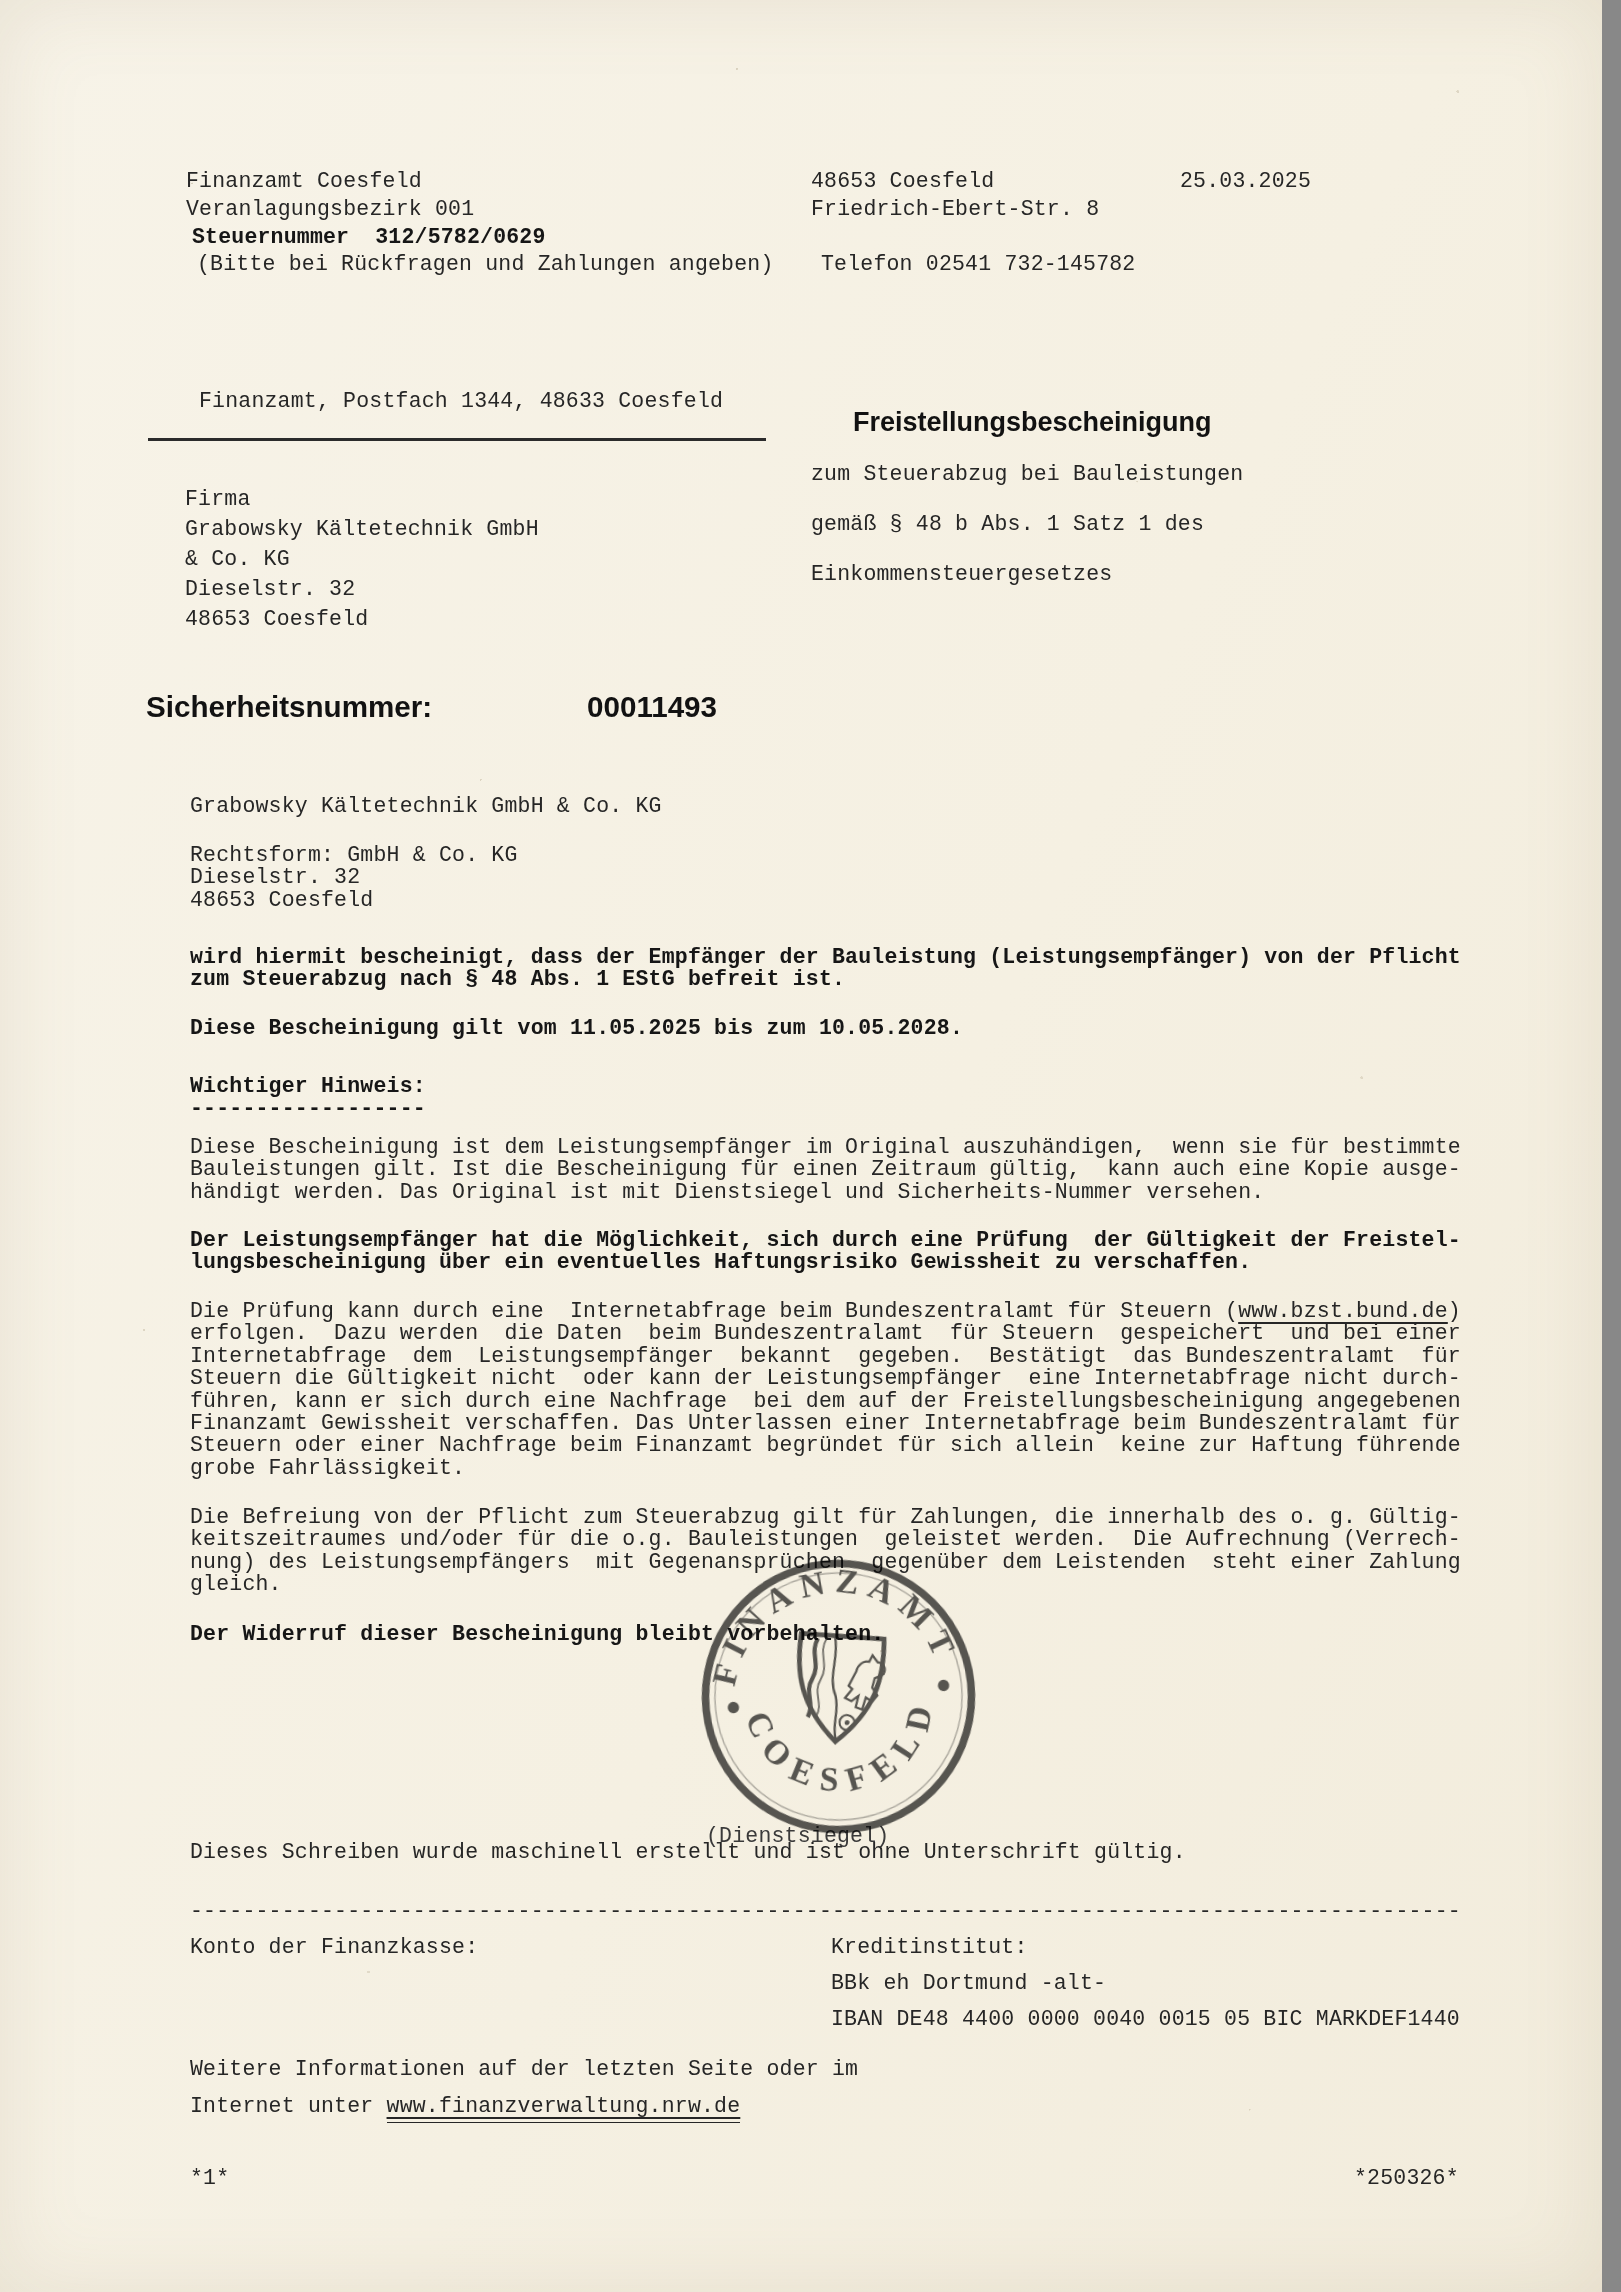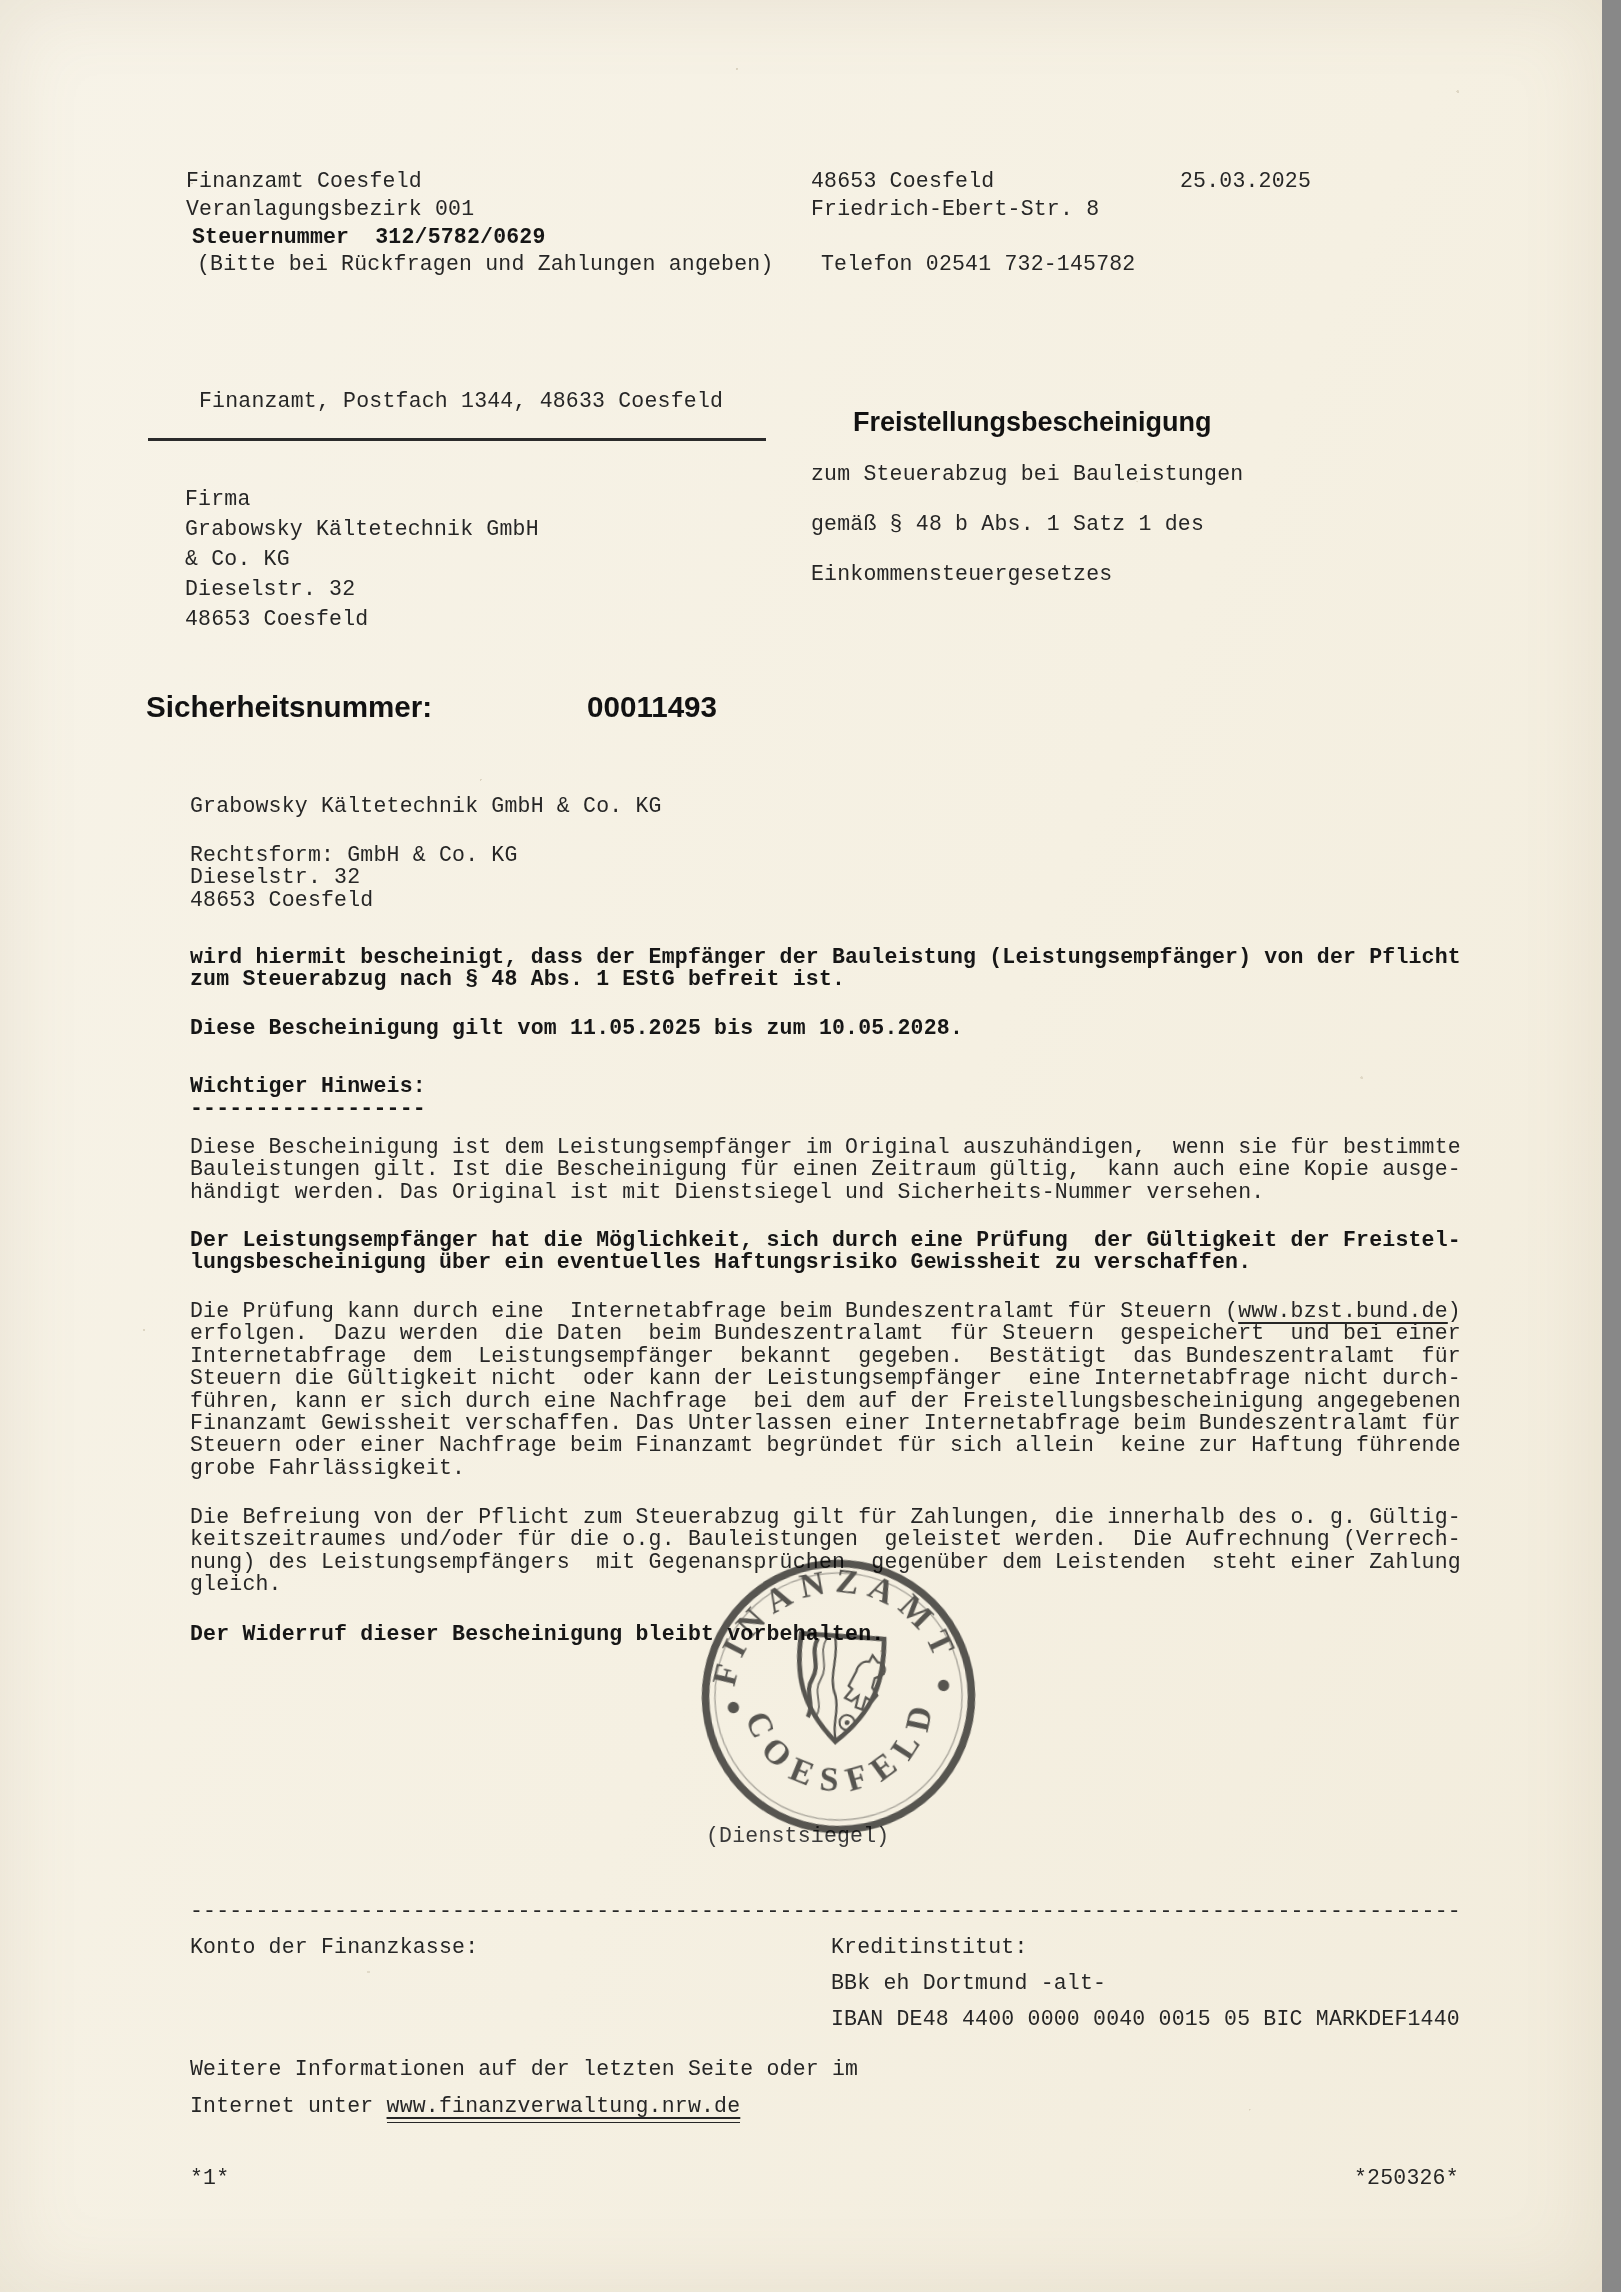--- a/index.html
+++ b/index.html
@@ -131,20 +131,21 @@
       <path d="M106,86 L194,86 C197,128 190,162 150,198 C110,162 103,128 106,86 Z" stroke-width="5"></path>
       <path d="M142,87 C148,110 137,130 147,150 C152,166 145,180 150,195" stroke-width="2.5"></path>
       <path d="M124,90 C116,106 129,117 121,133 C113,149 126,158 119,174" stroke-width="4.5"></path>
       <path d="M133,90 C125,106 138,117 130,133 C122,149 135,158 128,172" stroke-width="2" opacity="0.8"></path>
       <path d="M160,138 l7,-16 c1,-7 7,-12 13,-11 l3,-7 6,7 c6,0 10,6 7,12 l-9,5 -2,10 6,8 -5,7 -7,-4 -3,13 -7,-2 2,-12 -7,6 -7,-3 7,-10 z" stroke-width="2.4"></path>
       <circle cx="161" cy="177" r="8" stroke-width="2.2"></circle>
       <circle cx="161" cy="177" r="2.6" fill="#3f3f3f" stroke="none"></circle>
     </g>
   </svg>
 
+  <div class="abs mono" style="left:190px;top:1841px;z-index:1;">Dieses Schreiben wurde maschinell erstellt und ist ohne Unterschrift gültig.</div>
 
   <div class="abs mono divider-line" style="left:190px;top:1900px;">-------------------------------------------------------------------------------------------------</div>
 
   <div class="abs mono" style="left:190px;top:1936px;">Konto der Finanzkasse:</div>
   <div class="abs mono" style="left:831px;top:1936px;">Kreditinstitut:</div>
   <div class="abs mono" style="left:831px;top:1972px;">BBk eh Dortmund -alt-</div>
   <div class="abs mono" style="left:831px;top:2008px;">IBAN DE48 4400 0000 0040 0015 05   BIC MARKDEF1440</div>
 
   <div class="abs mono" style="left:190px;top:2058px;">Weitere Informationen auf der letzten Seite oder im</div>
   <div class="abs mono" style="left:190px;top:2095px;"><span class="pre">Internet unter </span><span class="u-link u-double">www.finanzverwaltung.nrw.de</span></div>

